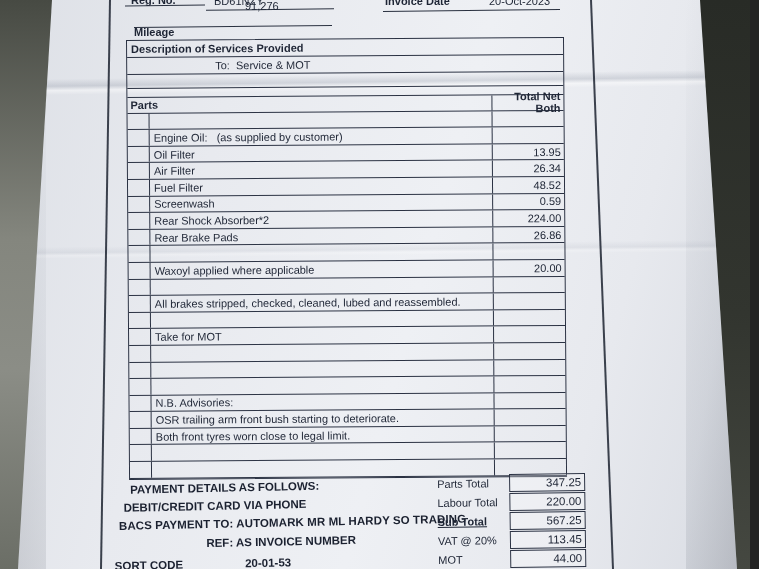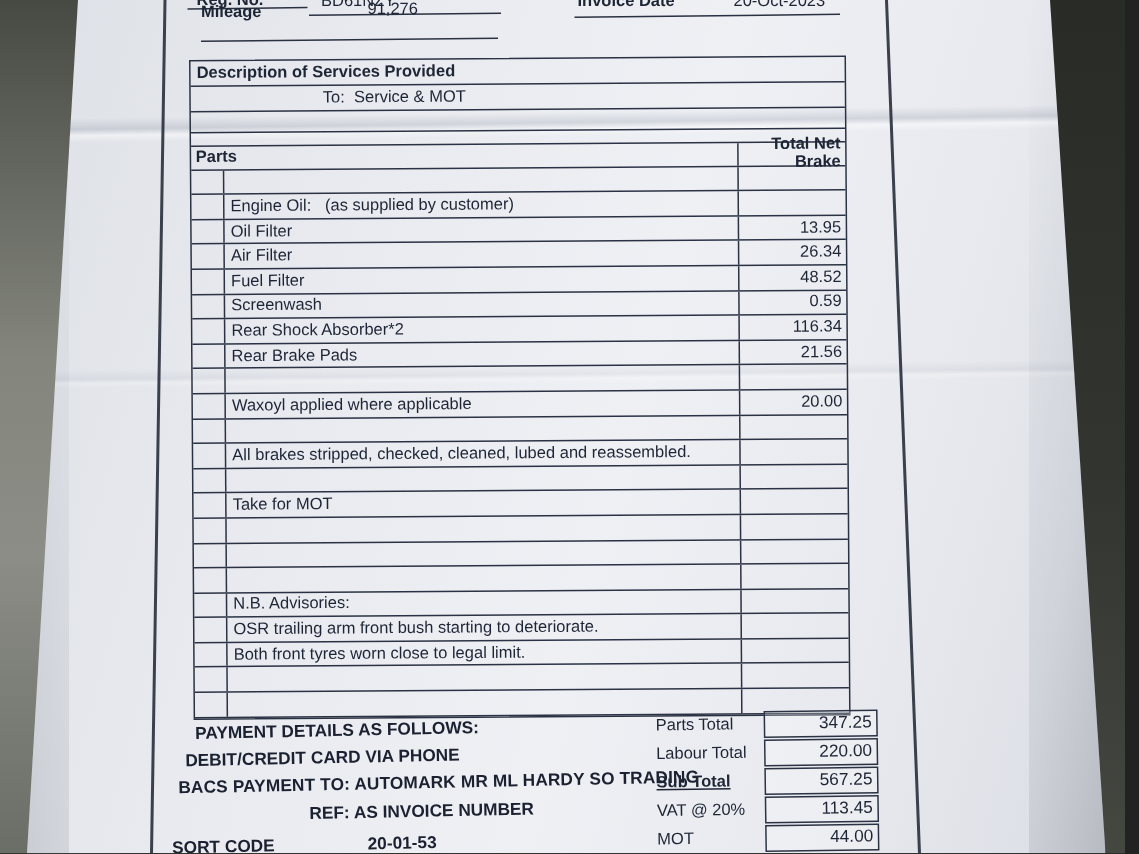--- a/index.html
+++ b/index.html
@@ -100,38 +100,38 @@
 
     <div class="fld lab" style="left:131px;top:-6px;">Reg. No.</div>
     <div class="fld" style="left:214px;top:-5px;">BD61NZY</div>
     <div class="uline" style="left:125px;top:5px;width:80px;transform:rotate(-0.6deg);"></div>
     <div class="uline" style="left:206px;top:9px;width:128px;transform:rotate(-0.6deg);"></div>
 
     <div class="fld lab" style="left:385px;top:-5px;">Invoice Date</div>
     <div class="fld" style="left:489px;top:-5px;">20-Oct-2023</div>
     <div class="uline" style="left:383px;top:10px;width:177px;transform:rotate(-0.6deg);"></div>
 
-    <div class="fld lab" style="left:134px;top:2px;">Mileage</div>
+    <div class="fld lab" style="left:134px;top:26px;">Mileage</div>
     <div class="fld" style="left:245px;top:0;">91,276</div>
     <div class="uline" style="left:134px;top:26px;width:198px;transform:rotate(-0.6deg);"></div>
 
     <div id="ptable">
       <div class="prow span1">
         <div class="full">Description of Services Provided</div>
       </div>
       <div class="prow span2">
         <div class="full to-indent">To:  Service &amp; MOT</div>
       </div>
       <div class="prow span3">
           <div class="full"></div>
         </div>
       <div class="gap"></div>
       <div class="prow hdr">
         <div class="hname">Parts</div>
-        <div class="hprice">Total Net Brake</div>
+        <div class="hprice">Total Net Both</div>
       </div>
       <div id="prow-container">
     <div class="prow">
       <div class="ncol"></div>
       <div class="desc"></div>
       <div class="price"></div>
     </div>
 
     <div class="prow">
       <div class="ncol"></div>
@@ -159,27 +159,27 @@
 
     <div class="prow">
       <div class="ncol"></div>
       <div class="desc">Screenwash</div>
       <div class="price">0.59</div>
     </div>
 
     <div class="prow">
       <div class="ncol"></div>
       <div class="desc">Rear Shock Absorber*2</div>
-      <div class="price">116.34</div>
+      <div class="price">224.00</div>
     </div>
 
     <div class="prow">
       <div class="ncol"></div>
       <div class="desc">Rear Brake Pads</div>
-      <div class="price">21.56</div>
+      <div class="price">26.86</div>
     </div>
 
     <div class="prow">
       <div class="ncol"></div>
       <div class="desc"></div>
       <div class="price"></div>
     </div>
 
     <div class="prow">
       <div class="ncol"></div>

